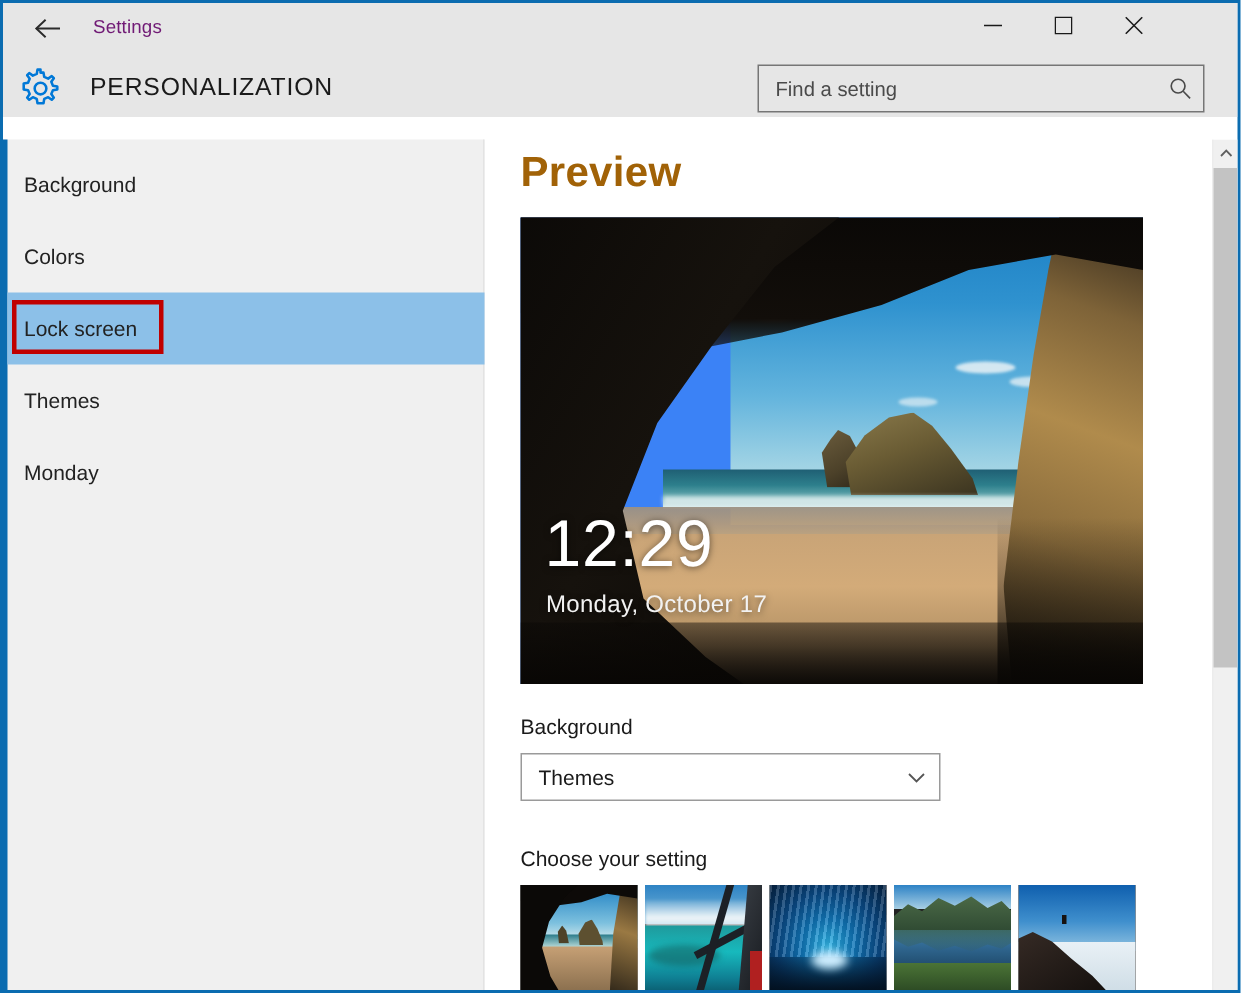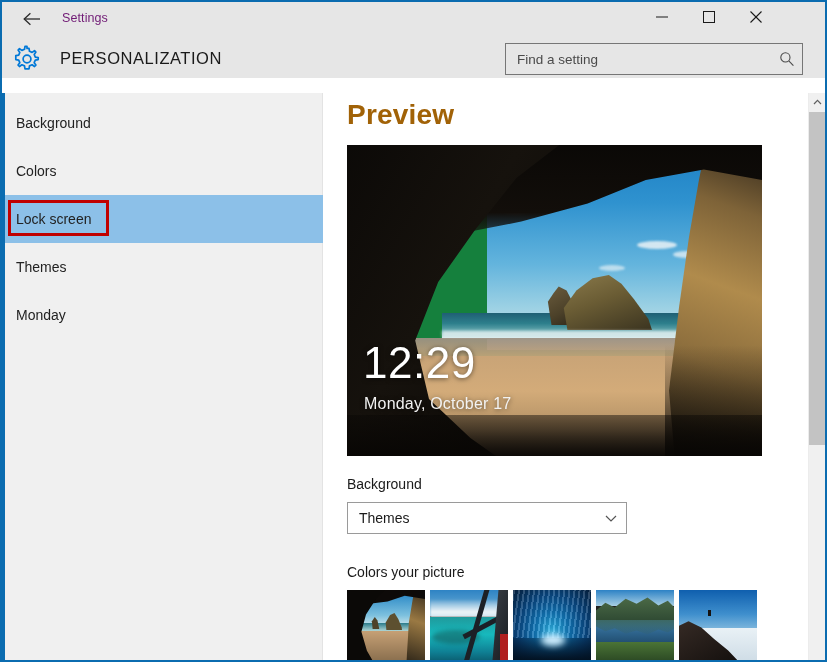--- a/index.html
+++ b/index.html
@@ -200,21 +200,21 @@
   }
 
   
   #preview-image {
     position: absolute;
     left: 23px;
     top: 52px;
     width: 415px;
     height: 311px;
     overflow: hidden;
-    background: #15803d;
+    background: #3b82f6;
   }
   #preview-image .layer { position: absolute; }
 
   
   .sky {
     left: 140px; top: 0px; width: 275px; height: 205px;
     background:
       linear-gradient(to bottom,
         #1b7fc4 0%,
         #2f92cf 28%,
@@ -576,21 +576,21 @@
         <div id="bg-label">Background</div>
         <div id="bg-select">
           <span id="bg-select-value">Themes</span>
           <span id="bg-select-chevron">
             <svg width="14" height="14" viewBox="0 0 14 14">
               <path d="M2 5 L7 10 L12 5" fill="none" stroke="#555555" stroke-width="1.2"></path>
             </svg>
           </span>
         </div>
 
-        <div id="pictures-label">Colors your picture</div>
+        <div id="pictures-label">Choose your setting</div>
         <div id="thumb-strip">
 
           <div class="thumb">
             <div class="tl t1-sky"></div>
               <div class="tl t1-sea"></div>
               <div class="tl t1-sand"></div>
             <div class="tl t1-st1"></div>
               <div class="tl t1-st2"></div>
             <div class="tl t1-rockR"></div>
               <div class="tl t1-rockT"></div>

